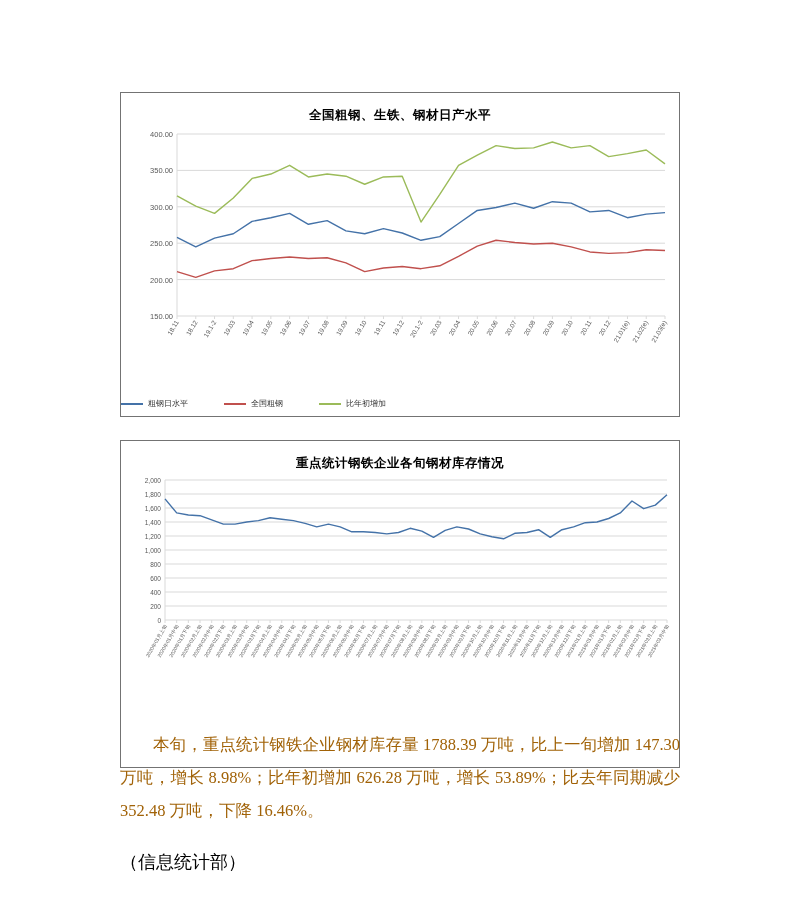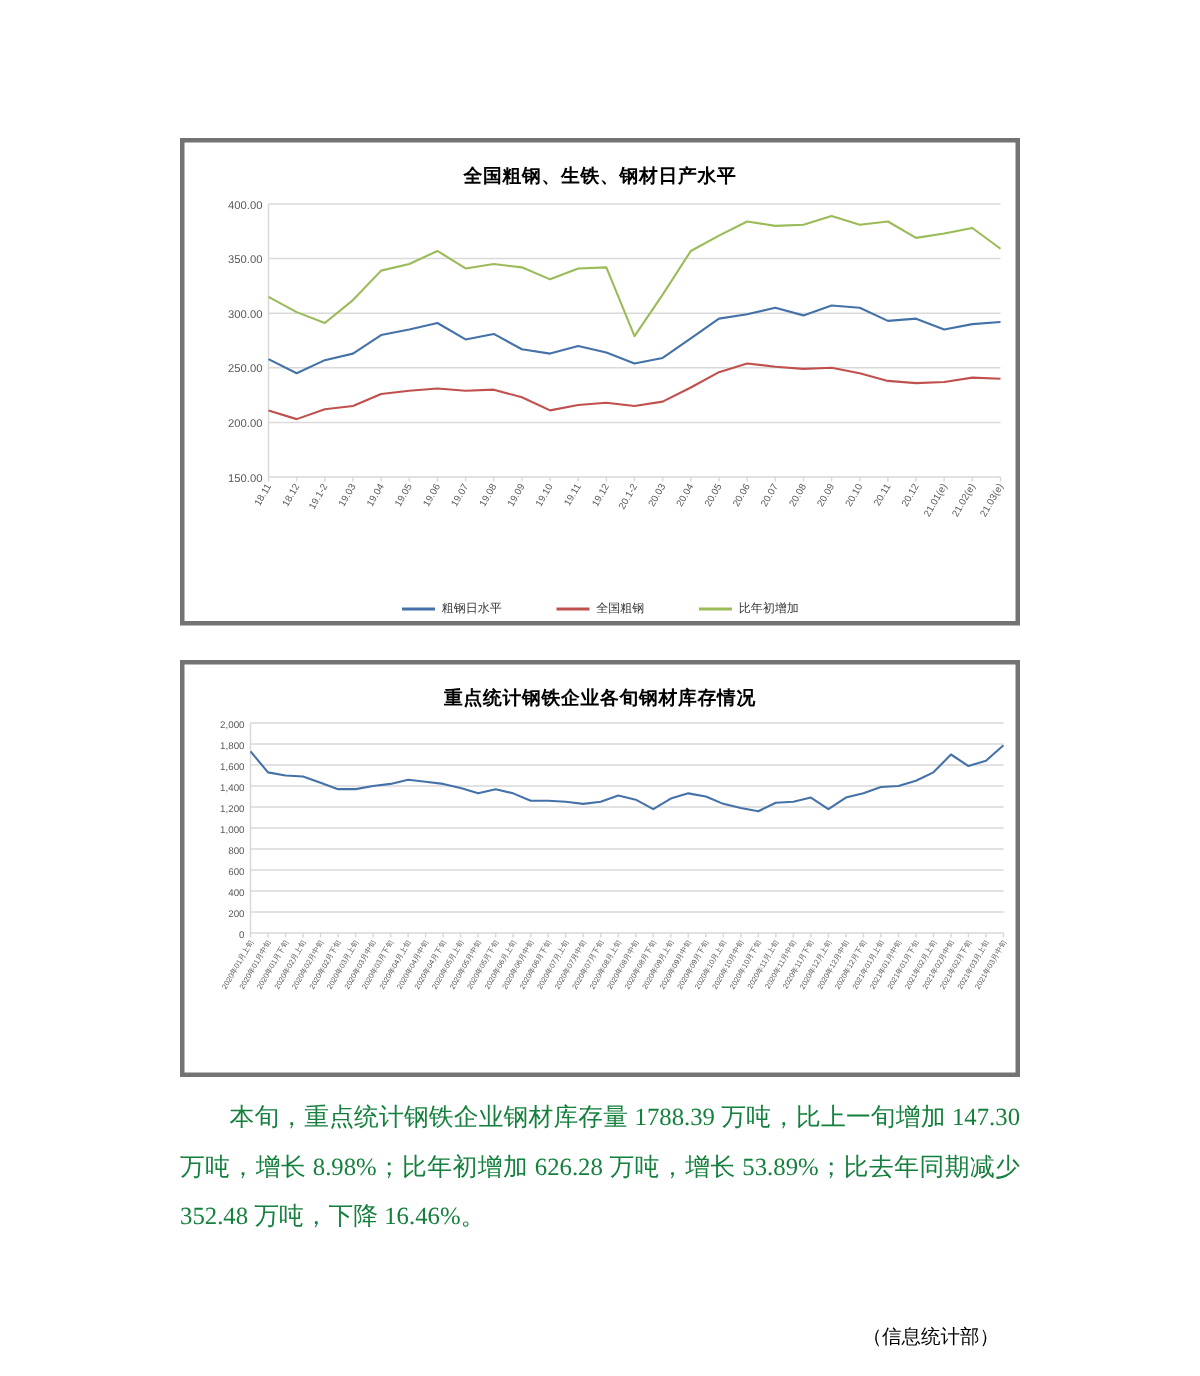--- a/index.html
+++ b/index.html
@@ -17,54 +17,53 @@
   .page {
     width: 800px;
     height: 917px;
     position: relative;
     box-sizing: border-box;
   }
 
   
   .chart-panel {
     position: absolute;
-    border: 3px solid #737373;
+    border: 1px solid #737373;
     background: #ffffff;
     box-sizing: border-box;
   }
   #chart1 {
     left: 120px;
     top: 92px;
     width: 560px;
     height: 325px;
   }
   #chart2 {
     left: 120px;
     top: 440px;
     width: 560px;
-    height: 278px;
+    height: 328px;
   }
   .chart-title {
     text-align: center;
     font-family: "Liberation Sans", sans-serif;
     font-weight: bold;
     font-size: 12.5px;
     color: #000;
     margin-top: 14px;
     letter-spacing: 0.5px;
   }
   .plot-wrap {
     position: relative;
   }
   .plot-svg {
     display: block;
   }
   .legend {
     display: flex;
-    justify-content: center;
     gap: 36px;
     margin-top: 4px;
     font-family: "Liberation Sans", sans-serif;
     font-size: 8px;
     color: #333;
   }
   .legend-item {
     display: flex;
     align-items: center;
     gap: 5px;
@@ -79,34 +78,33 @@
   .body-text {
     position: absolute;
     left: 120px;
     top: 728px;
     width: 560px;
     font-family: "Liberation Serif", serif;
     font-size: 16.5px;
     line-height: 2.0;
     text-align: justify;
     text-indent: 2em;
-    color: #15803d;
+    color: #a16207;
   }
   .signature {
     position: absolute;
     left: 120px;
     top: 850px;
     width: 560px;
-    text-align: right;
+    text-align: left;
     font-family: "Liberation Serif", serif;
-    font-size: 13px;
+    font-size: 18px;
     color: #000;
     padding-right: 14px;
     box-sizing: border-box;
-    margin-top: 32px;
   }
   .tick-label {
     font-family: "Liberation Sans", sans-serif;
     fill: #595959;
   }
   .axis-line {
     stroke: #d9d9d9;
     stroke-width: 1;
   }
   .grid-line {

